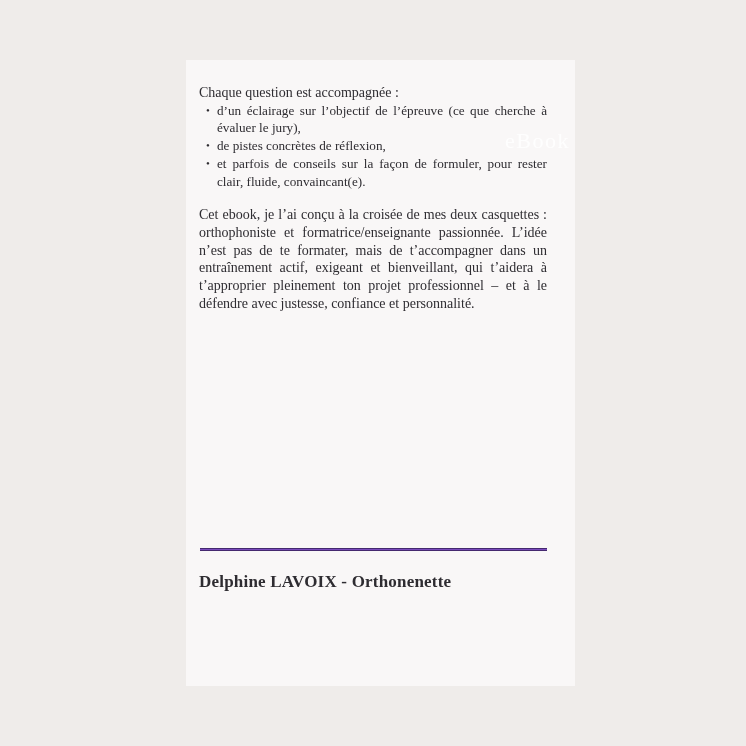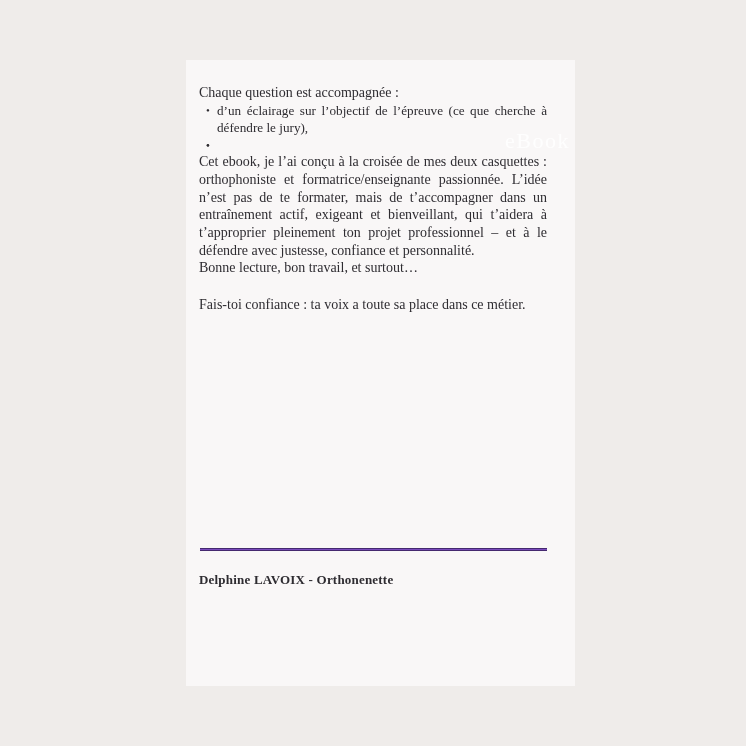--- a/index.html
+++ b/index.html
@@ -45,21 +45,21 @@
     left: 14px; right: 28px; top: 488px;
     height: 3px;
     background: linear-gradient(180deg,
       #45296F 0%, #45296F 30%,
       #7C4BBE 30%, #7C4BBE 70%,
       #45296F 70%, #45296F 100%);
   }
   .signature {
     position: absolute;
     left: 13px; top: 512px;
-    font-size: 13px;
+    font-size: 17px;
     font-weight: 700;
     letter-spacing: 0.2px;
     color: var(--text, #2E2C31);
   }
   .watermark {
     position: absolute;
     left: 505px; top: 128px;
     font-size: 22px;
     letter-spacing: 1.5px;
     color: var(--watermark, #FFFFFF);
@@ -69,29 +69,29 @@
 </style>
 </head>
 <body>
 
 <div class="page">
   <div class="content">
     <p>Chaque question est accompagnée :</p>
     <ul class="bullets">
       <li>
         <span class="bullet">•</span>
-        <span>d’un éclairage sur l’objectif de l’épreuve (ce que cherche à défendre le jury),</span>
+        <span>d’un éclairage sur l’objectif de l’épreuve (ce que cherche à évaluer le jury),</span>
       </li>
       <li>
         <span class="bullet">•</span>
+        <span>de pistes concrètes de réflexion,</span>
       </li>
       <li>
         <span class="bullet">•</span>
+        <span>et parfois de conseils sur la façon de formuler, pour rester clair, fluide, convaincant(e).</span>
       </li>
     </ul>
     <p class="gap-md">Cet ebook, je l’ai conçu à la croisée de mes deux casquettes : orthophoniste et formatrice/enseignante passionnée. L’idée n’est pas de te formater, mais de t’accompagner dans un entraînement actif, exigeant et bienveillant, qui t’aidera à t’approprier pleinement ton projet professionnel – et à le défendre avec justesse, confiance et personnalité.</p>
-    <p>Bonne lecture, bon travail, et surtout…</p>
-    <p class="emphasis">Fais-toi confiance : ta voix a toute sa place dans ce métier.</p>
   </div>
   <div class="divider"></div>
   <div class="signature">Delphine LAVOIX - Orthonenette</div>
 </div>
 <div class="watermark">eBook</div>
 
 </body></html>

